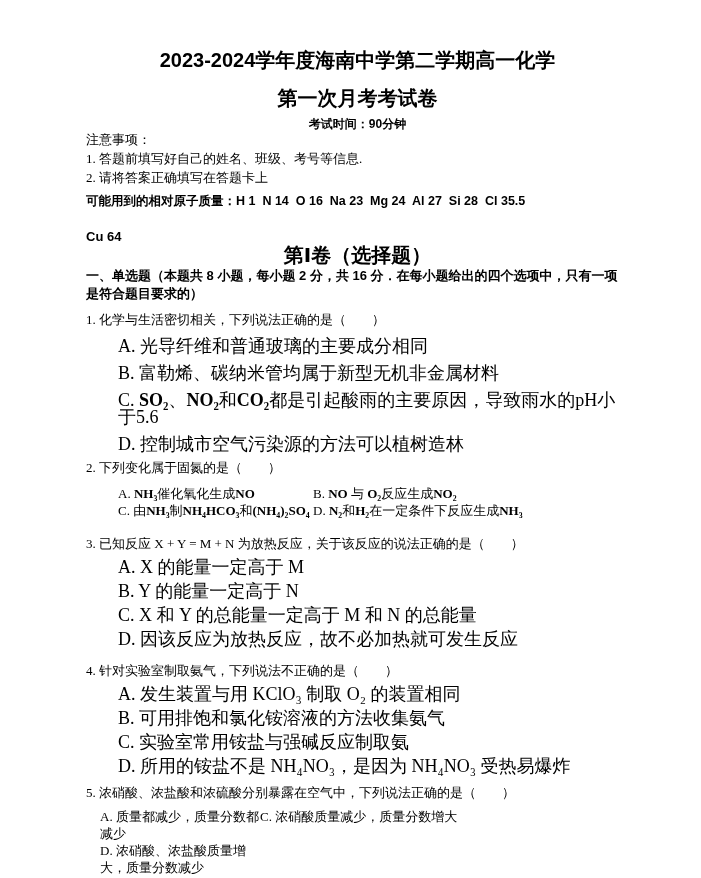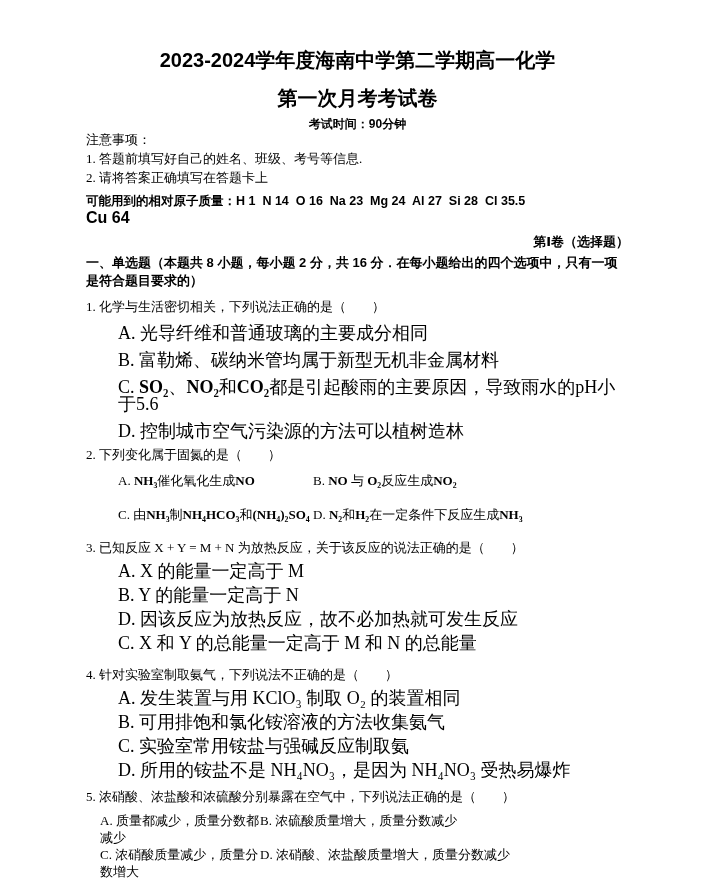--- a/index.html
+++ b/index.html
@@ -10,33 +10,33 @@
   }
   .page{width:701px;height:878px;background:#fff;box-sizing:border-box;
     padding:48px 72px 0 86px;}
   .hei{font-family:"Liberation Sans","DejaVu Sans",sans-serif;font-weight:bold;}
   .title1{font-size:20px;line-height:24px;text-align:center;margin:0;}
   .title2{font-size:20px;line-height:24px;text-align:center;margin:14px 0 0 0;}
   .exam-time{font-size:12px;line-height:14px;text-align:center;margin-top:7px;}
   .notice-heading{font-size:13px;line-height:18px;margin-top:0;}
   .notice-item{font-size:13px;line-height:19px;white-space:pre-wrap;}
   .atomic1{font-size:12.5px;line-height:16px;margin-top:6px;white-space:pre-wrap;}
-  .atomic2{font-size:16px;line-height:16px;margin-top:1px;}
-  .section-title{font-size:13px;line-height:18px;text-align:right;margin-top:7px;}
+  .atomic2{font-size:13px;line-height:16px;margin-top:20px;}
+  .section-title{font-size:20px;line-height:18px;text-align:center;margin-top:1px;}
   .section-intro{font-size:13px;line-height:18px;margin-top:3px;}
   .question{margin-top:8px;}
   .q2{margin-top:6px;} .q3{margin-top:16px;} .q4{margin-top:14px;} .q5{margin-top:9px;}
   .q-stem{font-size:13px;line-height:17px;white-space:pre-wrap;}
   .options-vertical{margin-left:32px;}
   .options-vertical .option{font-size:18px;line-height:17px;white-space:pre-wrap;}
   .options-vertical.loose .option{margin-top:10px;}
   .options-vertical.tight .option{margin-top:7px;}
   .options-grid{display:grid;font-size:13px;line-height:17px;}
   .options-grid .option{white-space:pre-wrap;}
-  .grid-q2{margin-left:32px;margin-top:9px;grid-template-columns:195px 1fr;row-gap:17px;}
+  .grid-q2{margin-left:32px;margin-top:9px;grid-template-columns:195px 1fr;row-gap:0;}
   .grid-q5{margin-left:14px;margin-top:7px;grid-template-columns:160px 1fr;}
   b{font-weight:bold;}
 </style>
 </head>
 <body>
 
 <div class="page">
 
   <h1 class="title1 hei">2023-2024学年度海南中学第二学期高一化学</h1>
   <h2 class="title2 hei">第一次月考考试卷</h2>
@@ -72,38 +72,37 @@
       <div class="option">C. 由<b>NH₃</b>制<b>NH₄HCO₃</b>和<b>(NH₄)₂SO₄</b></div>
       <div class="option">D. <b>N₂</b>和<b>H₂</b>在一定条件下反应生成<b>NH₃</b></div>
     </div>
   </div>
 
   <div class="question q3">
     <div class="q-stem">3. 已知反应 X + Y = M + N 为放热反应，关于该反应的说法正确的是（　　）</div>
     <div class="options-vertical tight">
       <div class="option">A. X 的能量一定高于 M</div>
       <div class="option">B. Y 的能量一定高于 N</div>
+      <div class="option">C. X 和 Y 的总能量一定高于 M 和 N 的总能量</div>
       <div class="option">D. 因该反应为放热反应，故不必加热就可发生反应</div>
-      <div class="option">C. X 和 Y 的总能量一定高于 M 和 N 的总能量</div>
     </div>
   </div>
 
   <div class="question q4">
     <div class="q-stem">4. 针对实验室制取氨气，下列说法不正确的是（　　）</div>
     <div class="options-vertical tight">
       <div class="option">A. 发生装置与用 KClO₃ 制取 O₂ 的装置相同</div>
       <div class="option">B. 可用排饱和氯化铵溶液的方法收集氨气</div>
       <div class="option">C. 实验室常用铵盐与强碱反应制取氨</div>
       <div class="option">D. 所用的铵盐不是 NH₄NO₃，是因为 NH₄NO₃ 受热易爆炸</div>
     </div>
   </div>
 
   <div class="question q5">
     <div class="q-stem">5. 浓硝酸、浓盐酸和浓硫酸分别暴露在空气中，下列说法正确的是（　　）</div>
     <div class="options-grid grid-q5">
       <div class="option">A. 质量都减少，质量分数都减少</div>
-      <div class="option">B. 浓硫酸质量增大，质量分数减少</div>
       <div class="option">C. 浓硝酸质量减少，质量分数增大</div>
       <div class="option">D. 浓硝酸、浓盐酸质量增大，质量分数减少</div>
     </div>
   </div>
 
 </div>
 
 </body></html>

